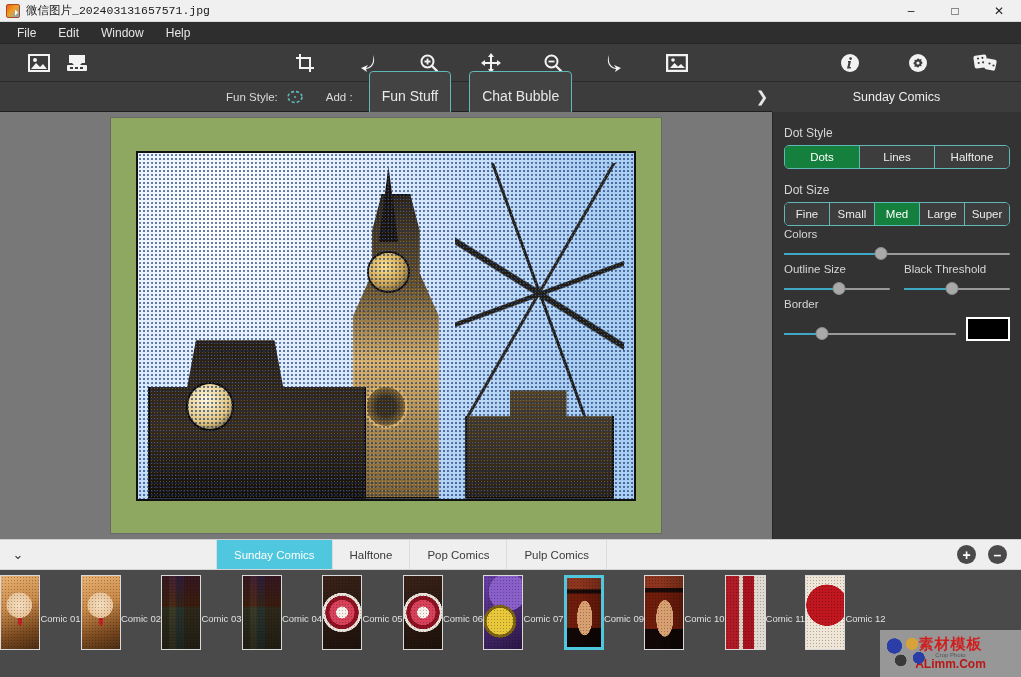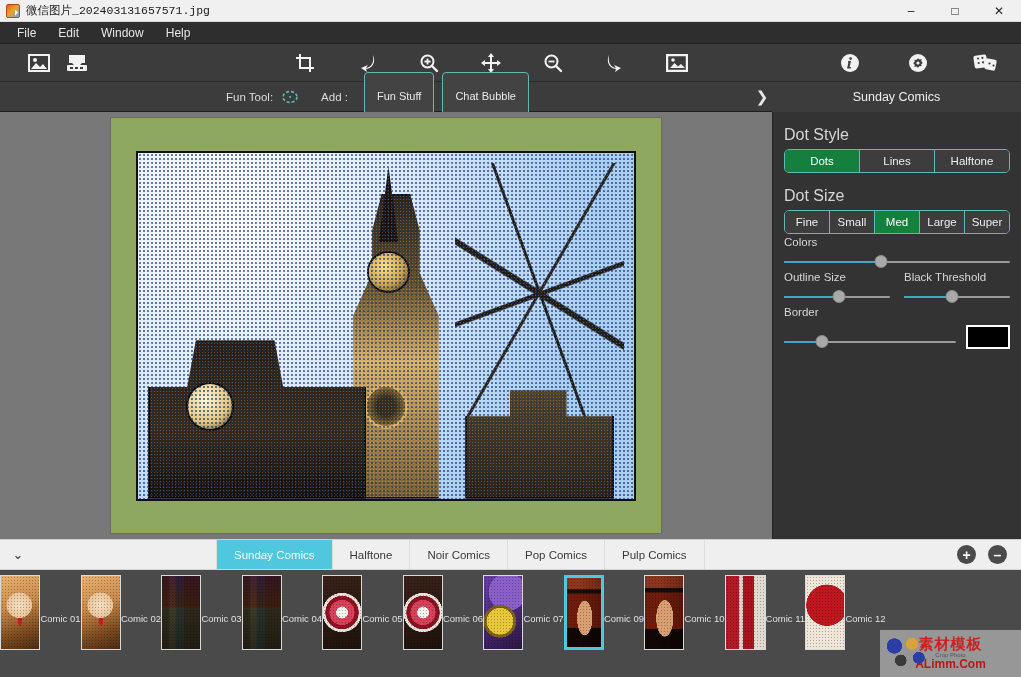--- a/index.html
+++ b/index.html
@@ -55,22 +55,22 @@
 
   
   .funbar {
     height: 30px; background: #3c3c3c; display: flex; align-items: center;
     border-bottom: 1px solid #1f1f1f; position: relative;
   }
   .funbar-left { display: flex; align-items: center; width: 772px; padding-left: 226px; }
   .fun-label { font-size: 11.5px; color: #dcdcdc; margin-right: 8px; }
   .fun-circle { width: 18px; height: 18px; margin-right: 22px; }
   .pill {
-    font-size: 11px; color: #e8e8e8; border: 1px solid #5fb9b6; border-radius: 4px;
-    padding: 17px 12px; margin-right: 8px; background: #434343; line-height: 1.1;
+    font-size: 14px; color: #e8e8e8; border: 1px solid #5fb9b6; border-radius: 4px;
+    padding: 17px 12px; margin-right: 18px; background: #434343; line-height: 1.1;
   }
   .fun-chevron {
     position: absolute; left: 752px; top: 50%; transform: translateY(-50%);
     color: #e8e8e8; font-size: 15px; width: 20px; text-align: center;
   }
   .panel-title {
     position: absolute; left: 772px; top: 0; width: 249px; height: 30px;
     display: flex; align-items: center; justify-content: center;
     font-size: 12.5px; color: #ededed; background: #3c3c3c;
   }
@@ -156,21 +156,21 @@
     position: absolute; inset: 0; pointer-events: none;
     background-image: radial-gradient(circle, rgba(255,255,255,.22) .6px, transparent .8px);
     background-size: 3px 3px;
   }
 
   
   .panel {
     width: 249px; background: #333333; border-left: 1px solid #262626;
     padding: 8px 11px 0 11px; color: #e3e3e3; overflow: hidden;
   }
-  .sec-label { font-size: 16px; color: #d6d6d6; margin: 6px 0 5px 0; }
+  .sec-label { font-size: 12px; color: #d6d6d6; margin: 6px 0 5px 0; }
   .seg {
     display: flex; border: 1px solid #5fb9b6; border-radius: 5px; overflow: hidden;
     height: 24px; background: #3d3d3d;
   }
   .seg-btn {
     flex: 1; display: flex; align-items: center; justify-content: center;
     font-size: 11.5px; color: #ececec; border-right: 1px solid #5fb9b6;
     background: #3d3d3d;
   }
   .seg-btn:last-child { border-right: none; }
@@ -428,21 +428,21 @@
           <circle cx="10.1" cy="9.3" r="1.1" fill="#3c3c3c"></circle>
           <circle cx="16.5" cy="10.5" r="1.1" fill="#3c3c3c"></circle>
           <circle cx="20.5" cy="12.5" r="1.1" fill="#3c3c3c"></circle>
         </svg>
     </div>
     <div style="width:16px"></div>
   </div>
 
   <div class="funbar">
     <div class="funbar-left">
-      <span class="fun-label">Fun Tool:</span>
+      <span class="fun-label">Fun Style:</span>
       <span class="fun-circle">
         <svg width="18" height="18" viewBox="0 0 18 18">
             <ellipse cx="9" cy="9" rx="7" ry="5.4" fill="none" stroke="#5fb9b6" stroke-width="1.6" stroke-dasharray="3 2"></ellipse>
             <circle cx="9" cy="9" r="1" fill="#5fb9b6"></circle>
           </svg>
       </span>
       <span class="fun-label">Add :</span>
       <span style="width:8px;display:inline-block"></span>
       <span class="pill">Fun Stuff</span>
       <span class="pill">Chat Bubble</span>
@@ -532,21 +532,20 @@
 
 
     </div>
   </div>
 
   <div class="tabbar">
     <div class="tab-collapse">⌄</div>
     <div class="tabs">
       <div class="tab active">Sunday Comics</div>
       <div class="tab">Halftone</div>
-      <div class="tab">Noir Comics</div>
       <div class="tab">Pop Comics</div>
       <div class="tab">Pulp Comics</div>
     </div>
     <div class="tabbar-actions">
       <div class="circ-btn">+</div>
       <div class="circ-btn">–</div>
     </div>
   </div>
 
   <div class="strip" id="thumb-strip">

